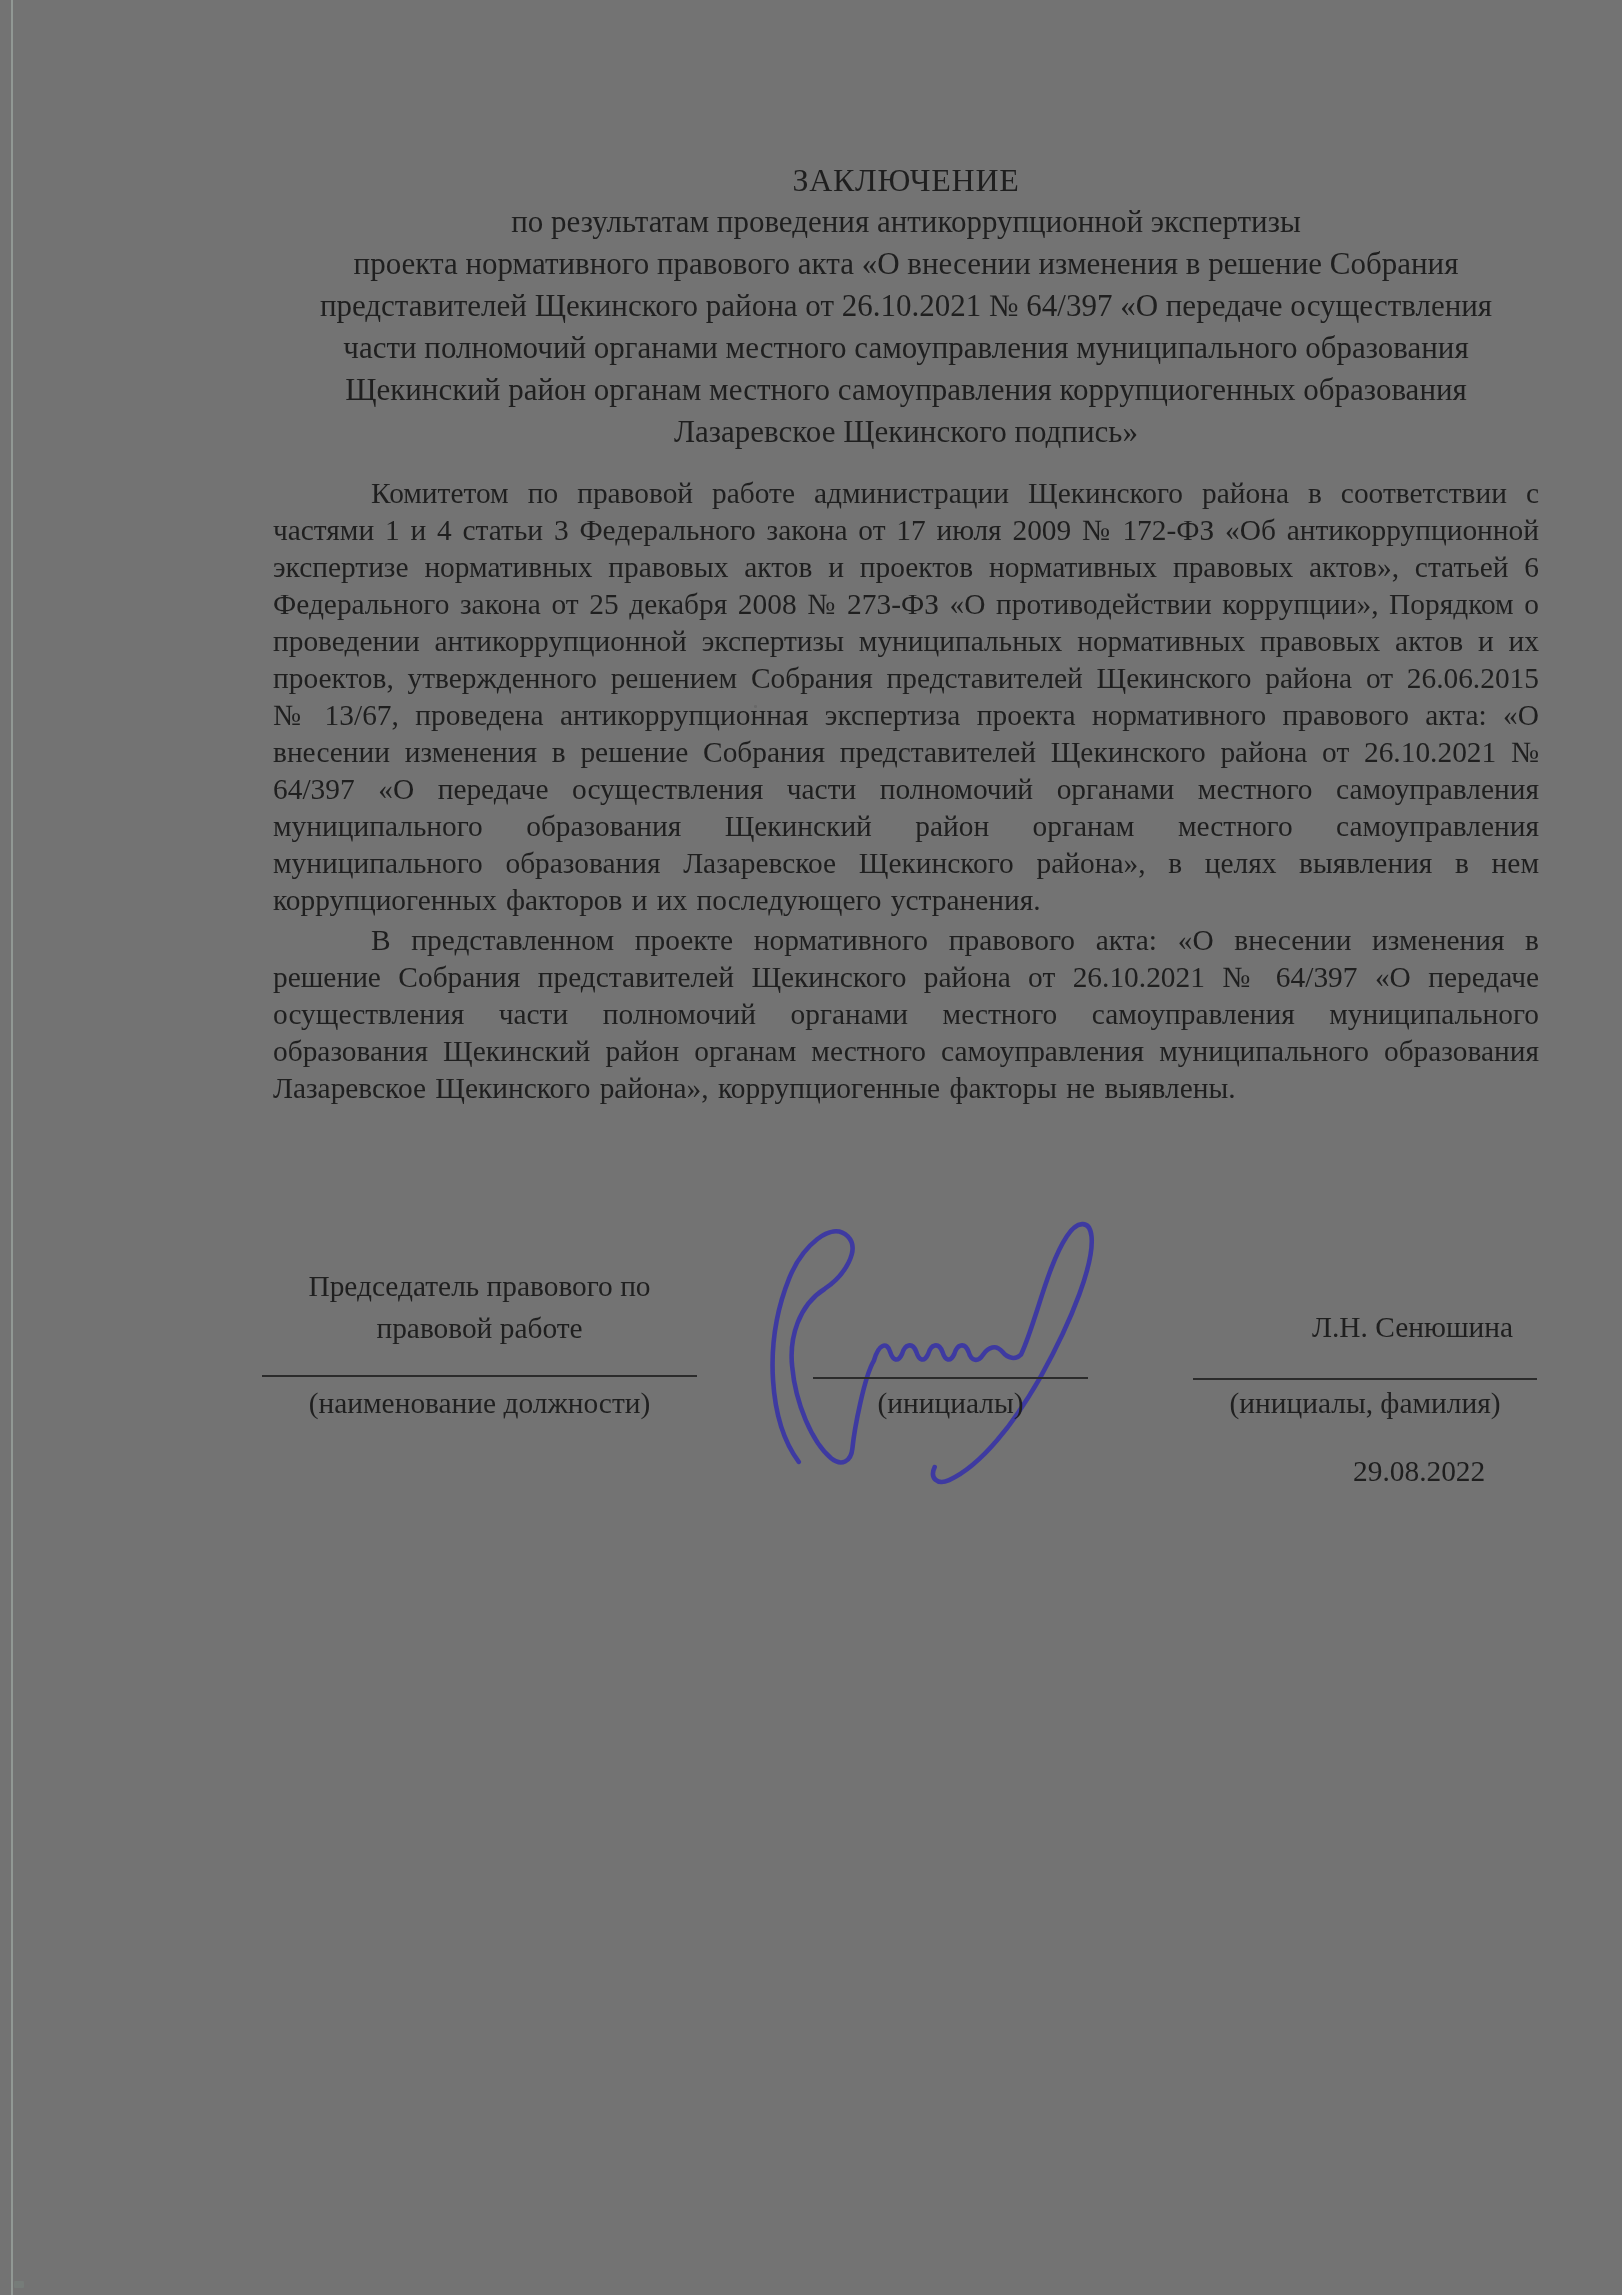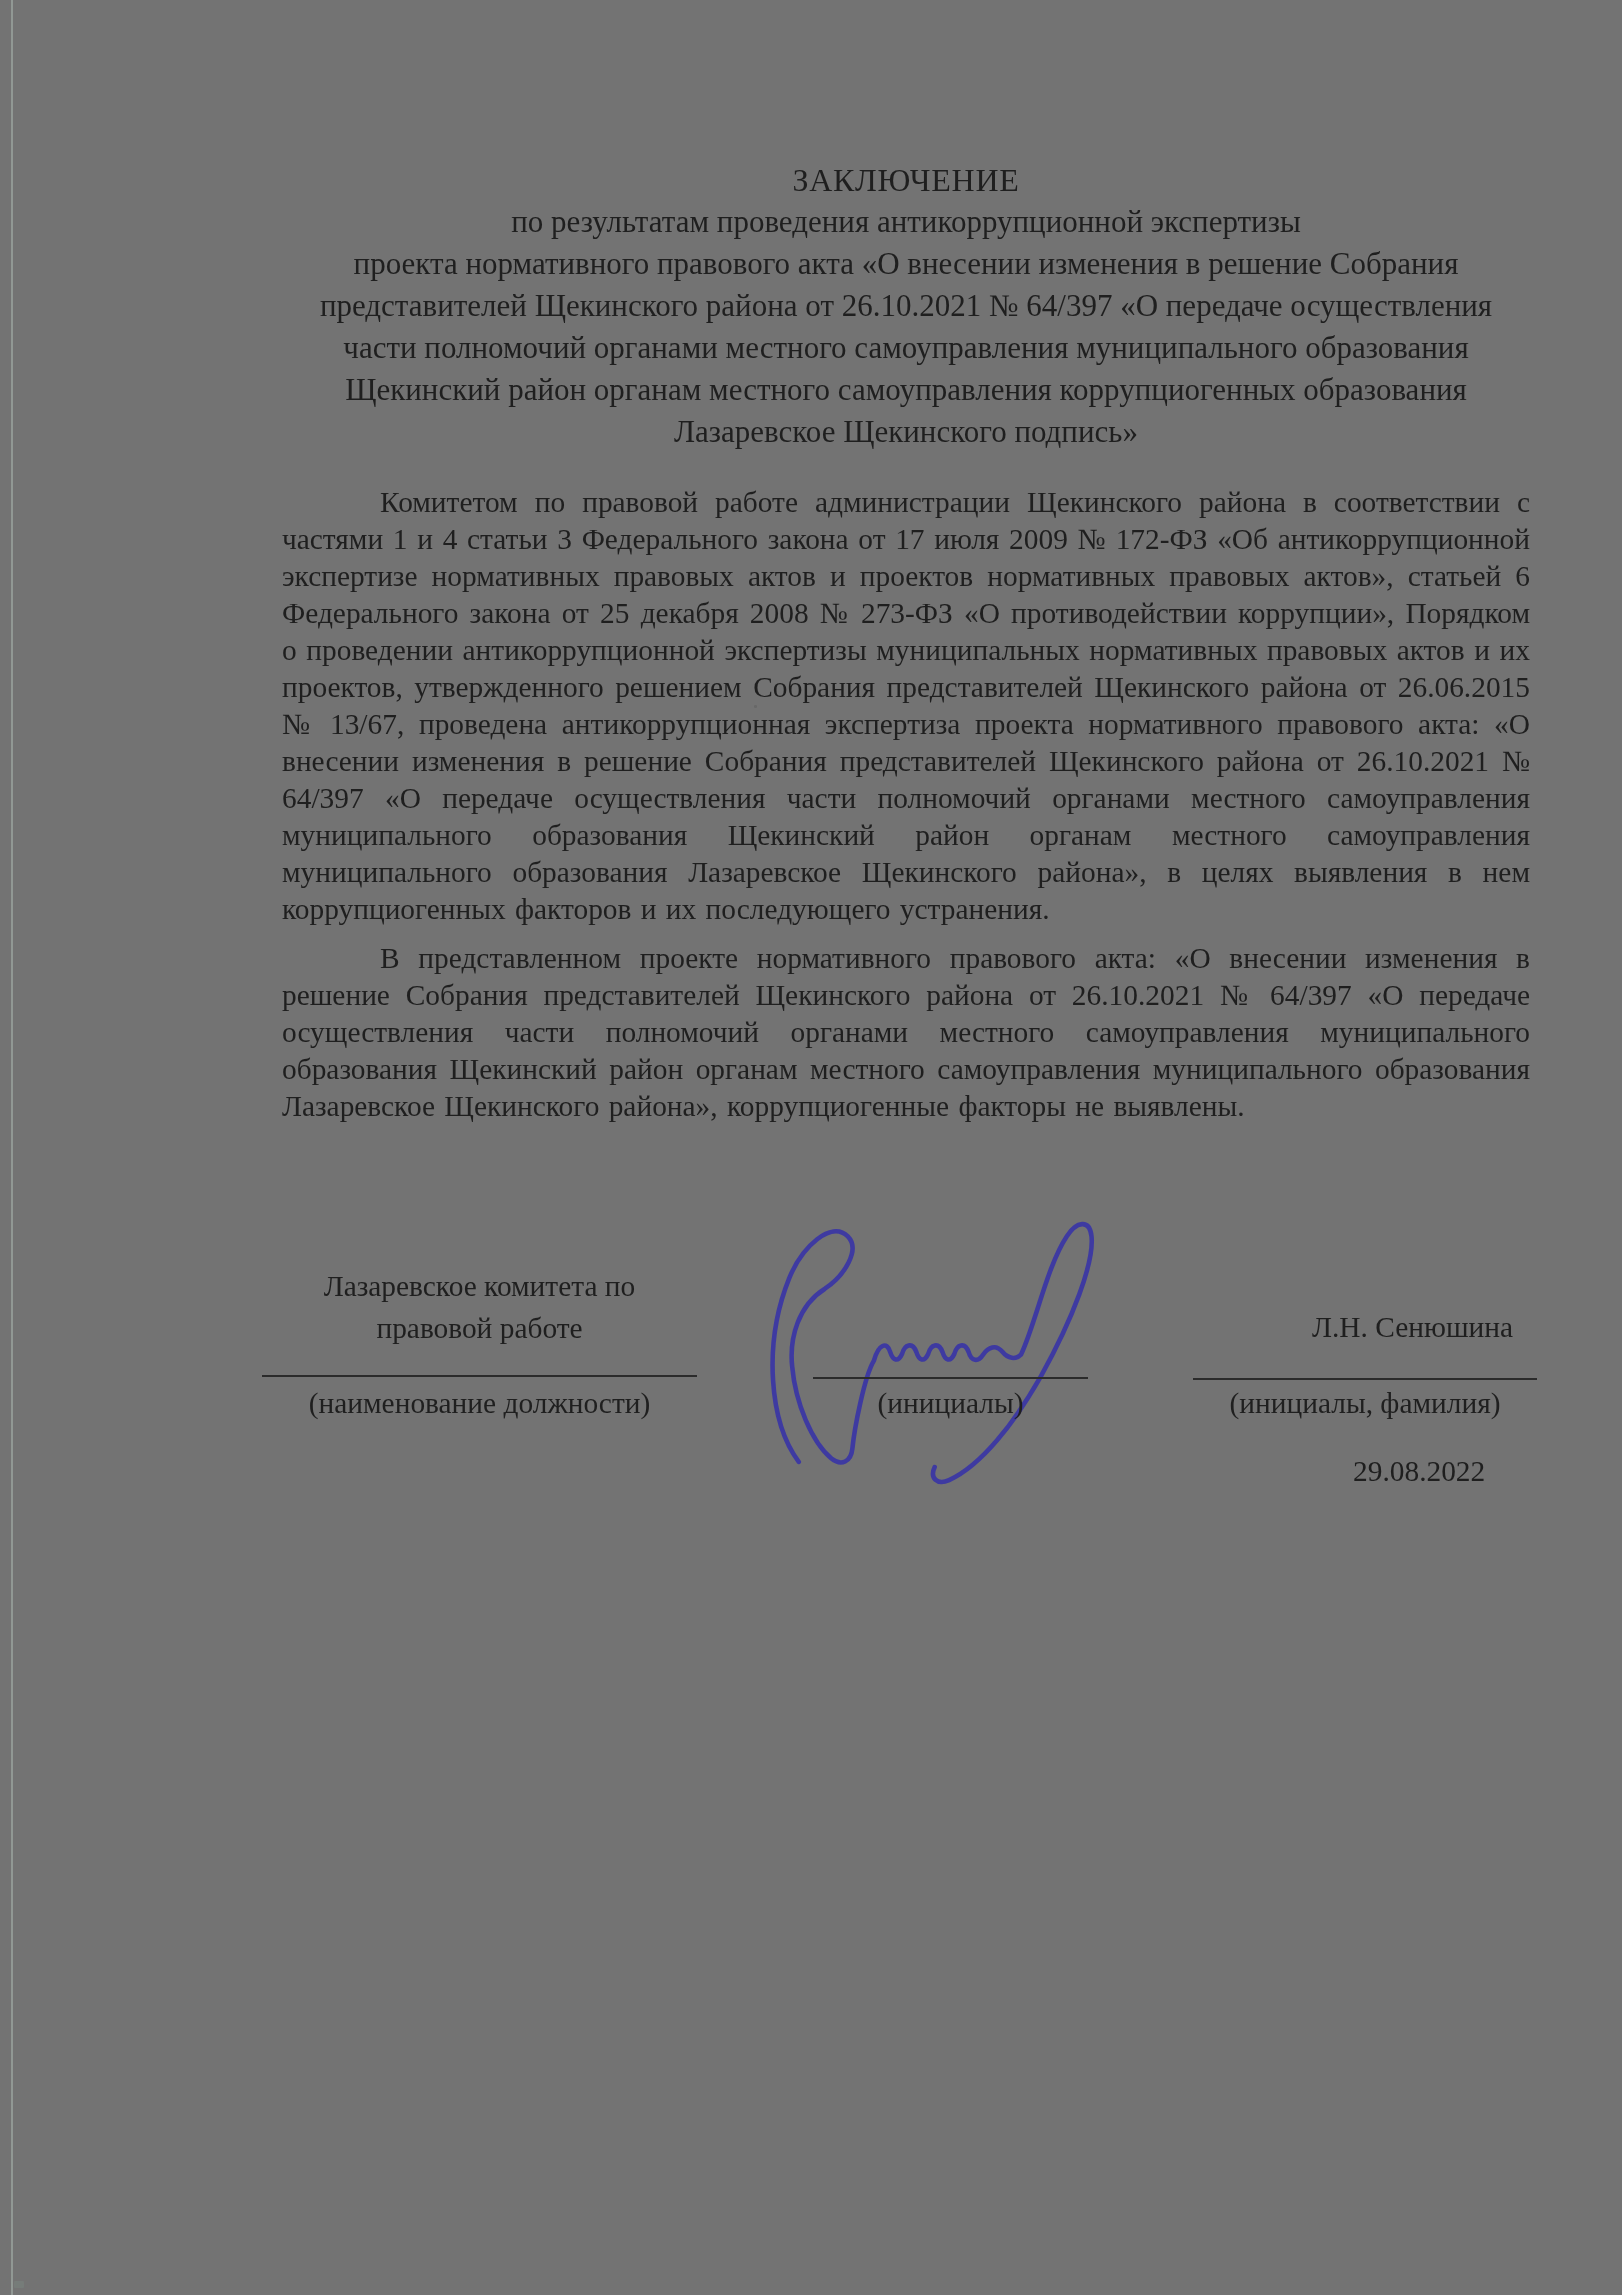--- a/index.html
+++ b/index.html
@@ -49,21 +49,21 @@
   .body-text {
     position: absolute;
     left: 270px; top: 472px;
     width: 1272px;
     font-size: 29.4px;
     line-height: 37px;
     text-align: justify;
     text-justify: inter-word;
   }
   .body-text p {
-    margin: 12px;
+    margin: 3px;
     text-indent: 98px;
     word-spacing: 2px;
   }
   .sig-pos {
     position: absolute;
     left: 262px; top: 1265px;
     width: 435px;
     text-align: center;
     font-size: 29.4px;
     line-height: 42px;
@@ -127,21 +127,21 @@
     <div class="title-line">Лазаревское Щекинского подпись»</div>
   </header>
 
   <section class="body-text">
     <p>Комитетом по правовой работе администрации Щекинского района в соответствии с частями 1 и 4 статьи 3 Федерального закона от 17 июля 2009 № 172-ФЗ «Об антикоррупционной экспертизе нормативных правовых актов и проектов нормативных правовых актов», статьей 6 Федерального закона от 25 декабря 2008 № 273-ФЗ «О противодействии коррупции», Порядком о проведении антикоррупционной экспертизы муниципальных нормативных правовых актов и их проектов, утвержденного решением Собрания представителей Щекинского района от 26.06.2015 № 13/67, проведена антикоррупционная экспертиза проекта нормативного правового акта: «О внесении изменения в решение Собрания представителей Щекинского района от 26.10.2021 № 64/397 «О передаче осуществления части полномочий органами местного самоуправления муниципального образования Щекинский район органам местного самоуправления муниципального образования Лазаревское Щекинского района», в целях выявления в нем коррупциогенных факторов и их последующего устранения.</p>
     <p>В представленном проекте нормативного правового акта: «О внесении изменения в решение Собрания представителей Щекинского района от 26.10.2021 № 64/397 «О передаче осуществления части полномочий органами местного самоуправления муниципального образования Щекинский район органам местного самоуправления муниципального образования Лазаревское Щекинского района», коррупциогенные факторы не выявлены.</p>
   </section>
 
   <section>
     <div class="sig-pos">
-      <div>Лазаревское комитета по</div>
+      <div>Председатель правового по</div>
       <div>правовой работе</div>
     </div>
 
     <svg class="signature-svg" viewBox="0 0 620 430" aria-hidden="true">
       <path fill="none" stroke="#3a35a5" stroke-width="7" stroke-linecap="round" stroke-linejoin="round" opacity="0.92" d="M 100 390
                C 55 330, 45 210, 85 110
                C 105 60, 150 20, 175 45
                C 195 65, 170 105, 140 125
                C 100 150, 85 200, 90 245
                C 95 300, 120 360, 150 385

